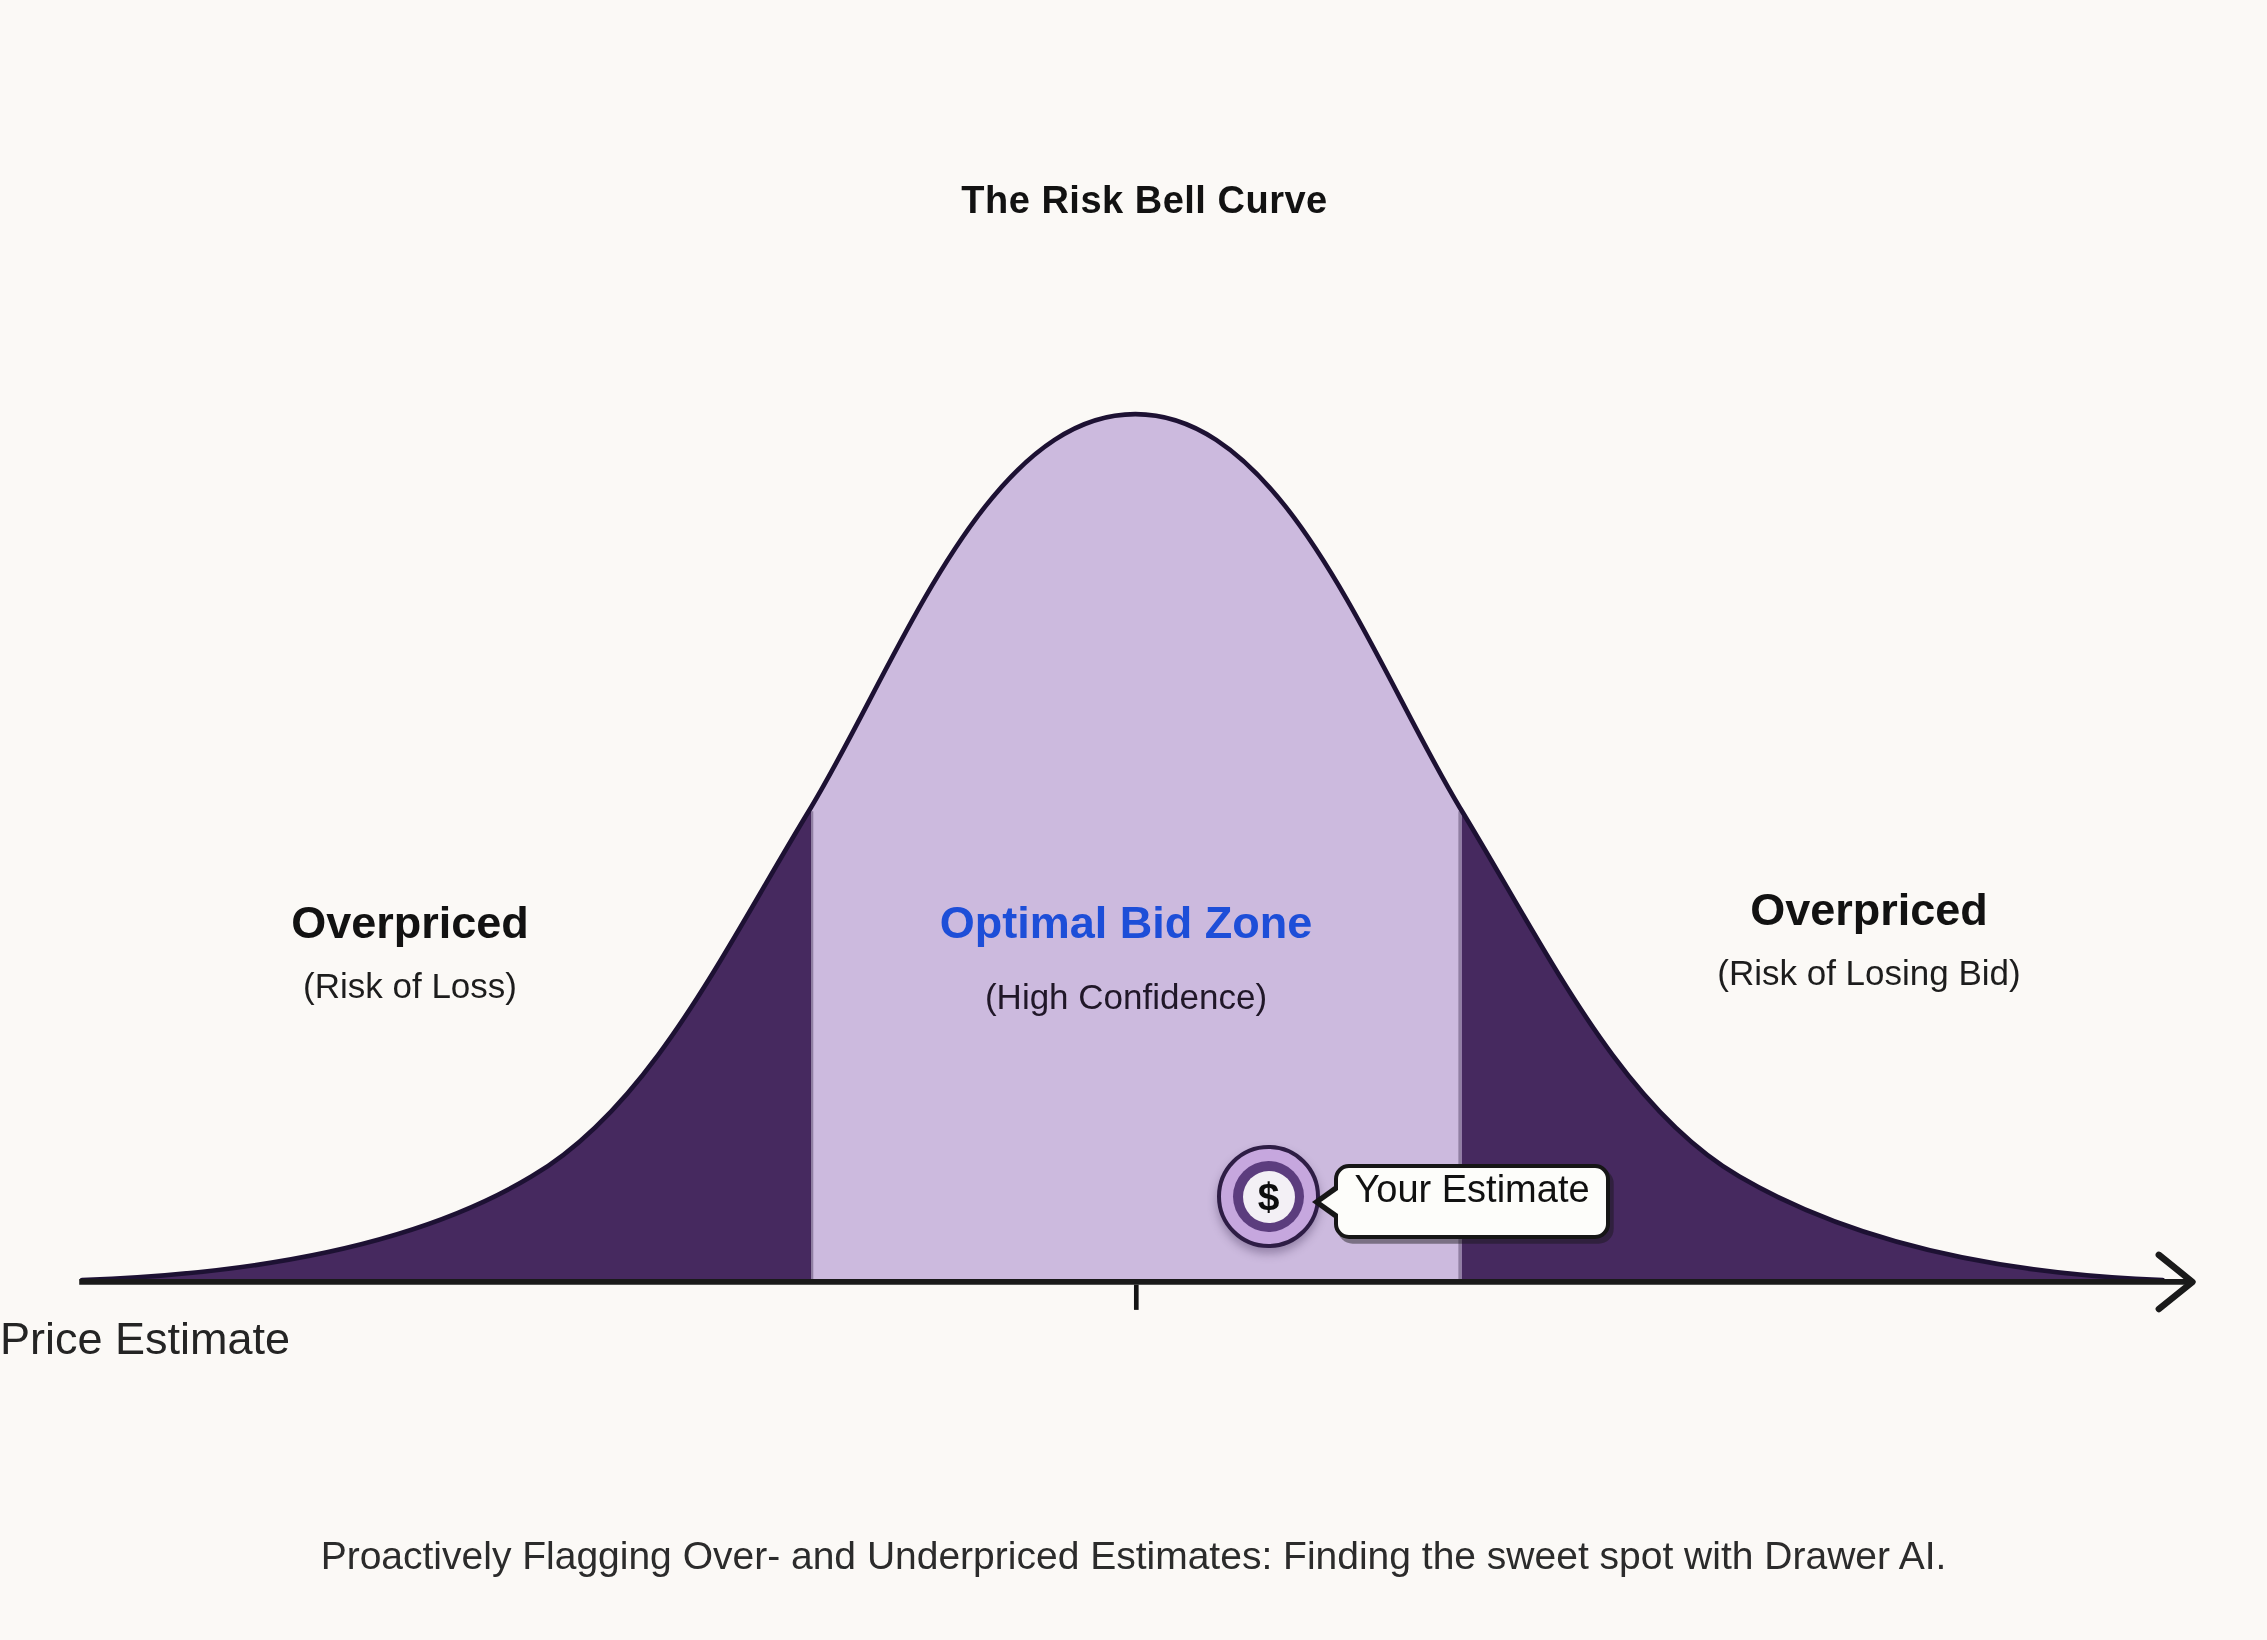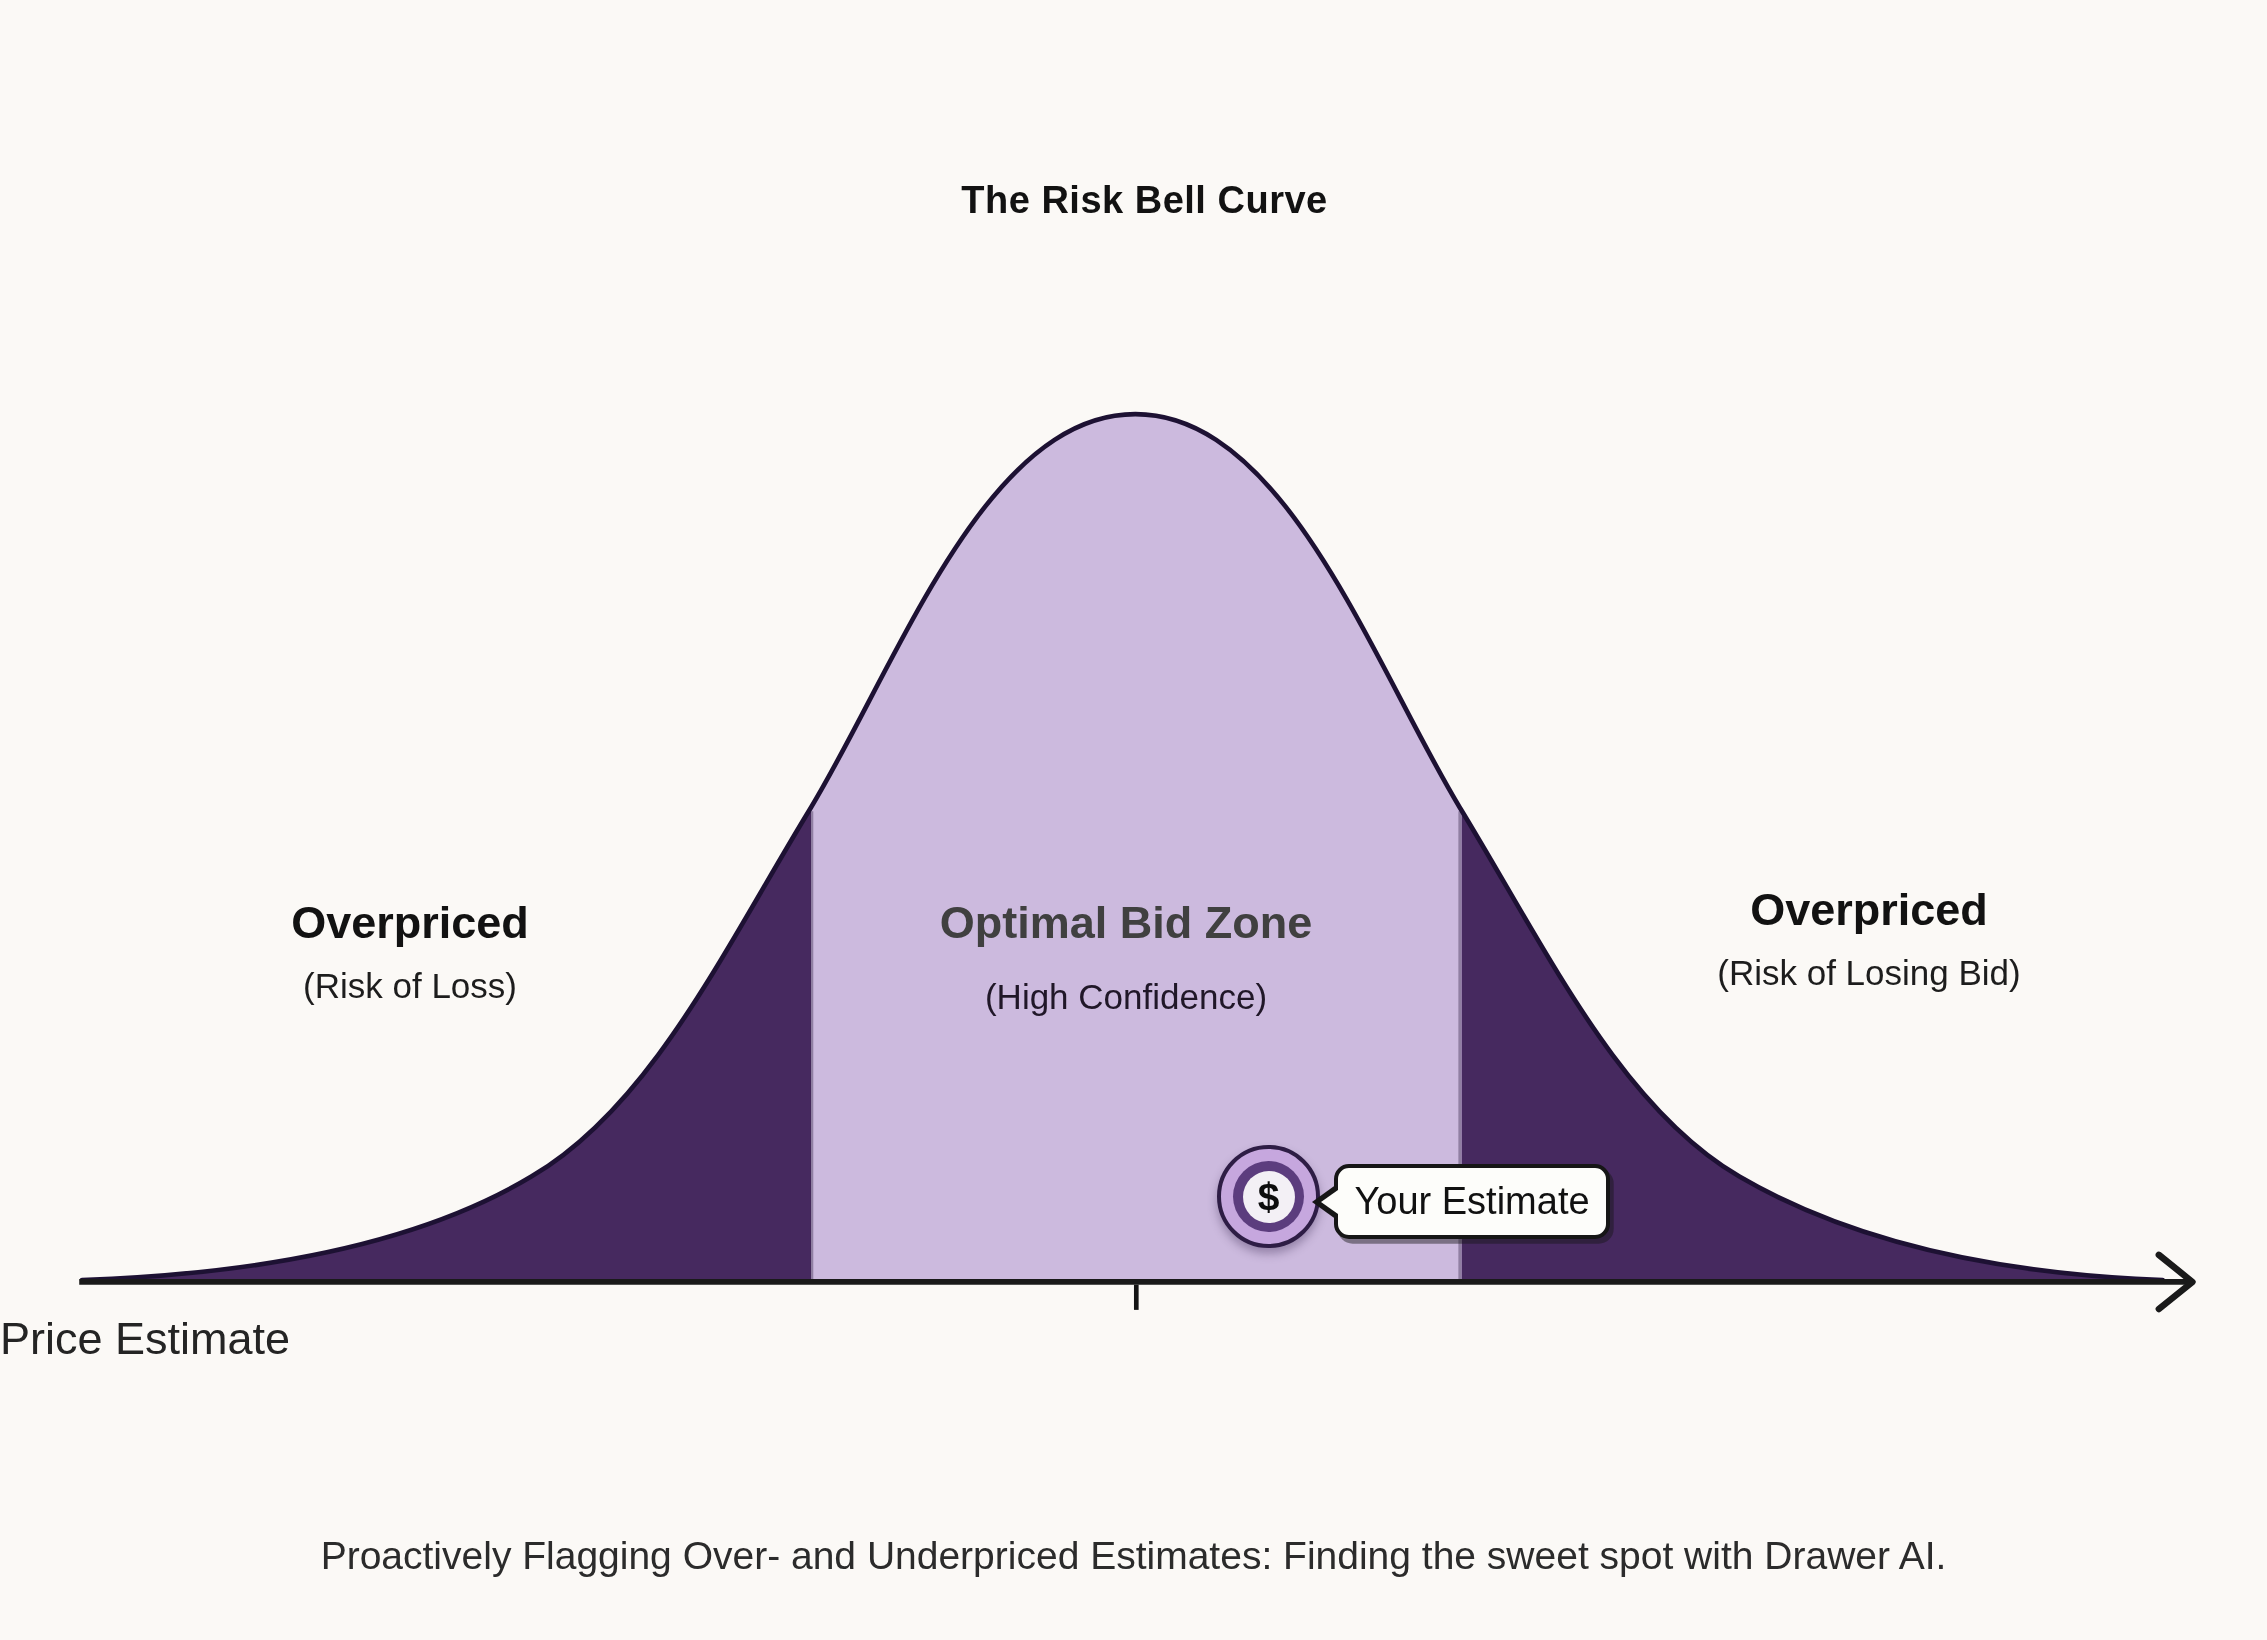--- a/index.html
+++ b/index.html
@@ -10,21 +10,21 @@
     color:#161616;
   }
   svg.figure{position:absolute;left:0;top:0;width:2267px;height:1641px;}
   .title{
     position:absolute;top:179px;left:0;width:100%;text-align:center;
     font-size:38px;font-weight:700;color:#121212;letter-spacing:0.5px;padding-left:11px;
   }
   .zone-label{position:absolute;transform:translateX(-50%);text-align:center;white-space:nowrap;}
   .zone-label .main{font-size:45px;font-weight:700;color:#121212;}
   .zone-label .note{font-size:35px;font-weight:400;color:#1d1d1d;margin-top:17px;}
-  .zone-label.center .main{color:#404040;}
+  .zone-label.center .main{color:#1d4ed8;}
   .zone-label.center .note{color:#201728;margin-top:28px;}
   .axis-label{
     position:absolute;top:1313px;left:0;width:100%;text-align:left;
     font-size:45px;color:#242424;
   }
   .caption{
     position:absolute;top:1534px;left:0;width:100%;text-align:center;
     font-size:39px;color:#2b2b2b;
   }
   .badge{
@@ -39,21 +39,21 @@
   }
   .badge-core{
     width:52px;height:52px;border-radius:50%;background:#f3f0f5;
     display:flex;align-items:center;justify-content:center;
     font-size:39px;font-weight:700;color:#0d0d0d;
   }
   .callout{
     position:absolute;left:1334px;top:1164px;width:276px;height:75px;
     box-sizing:border-box;background:#fdfdfa;border:4.7px solid #161616;
     border-radius:15px;box-shadow:3.7px 4.7px 0 rgba(22,22,22,.45);
-    display:flex;align-items:center;justify-content:center;
+    display:flex;align-items:flex-start;justify-content:center;
     font-size:38px;color:#111111;white-space:nowrap;
   }
   .callout-pointer{position:absolute;left:-25px;top:50%;width:0;height:0;transform:translateY(-50%);}
   .callout-pointer::before{
     content:"";position:absolute;left:-0.9px;top:50%;transform:translateY(-50%);
     border-top:18.6px solid transparent;border-bottom:18.6px solid transparent;
     border-right:25px solid #161616;
   }
   .callout-pointer::after{
     content:"";position:absolute;left:8.4px;top:50%;transform:translateY(-50%);

